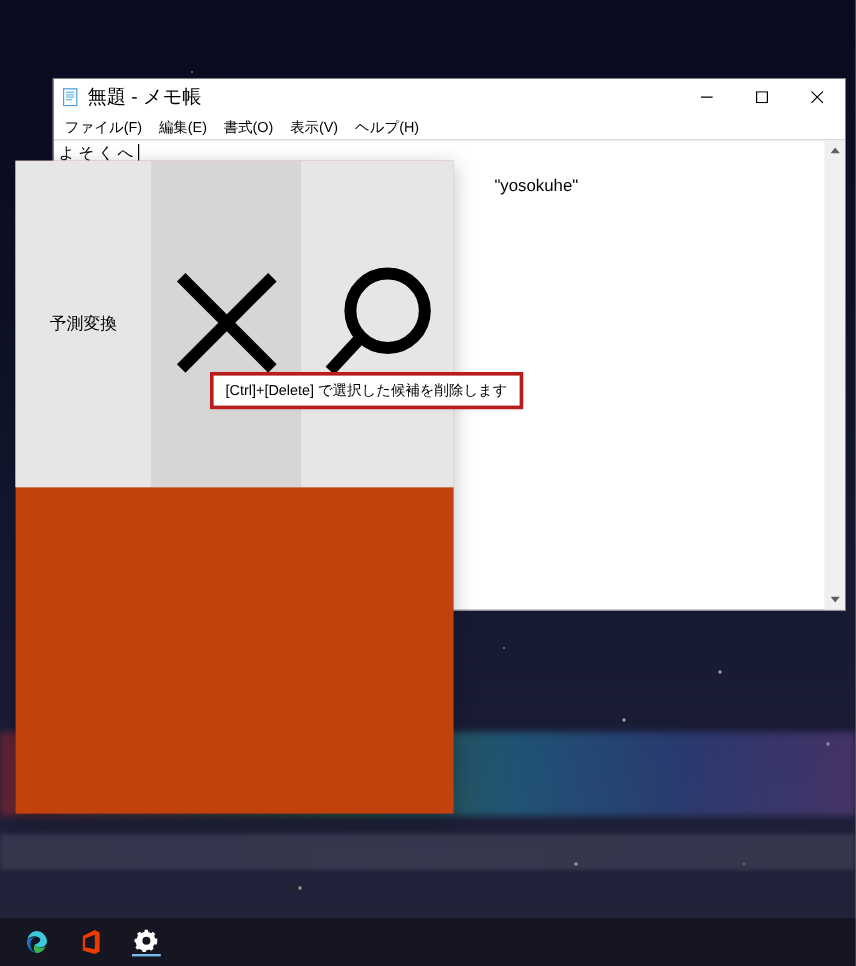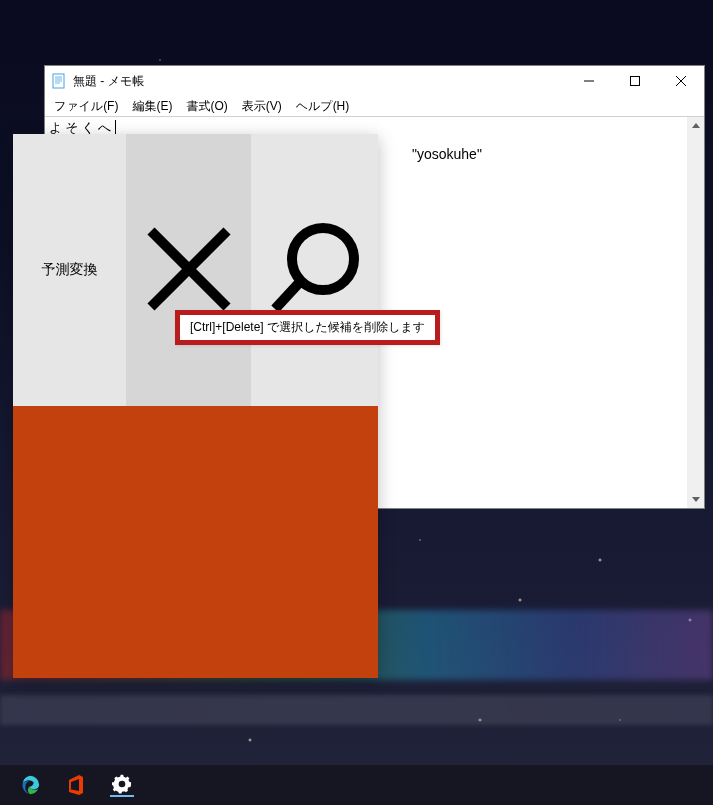--- a/index.html
+++ b/index.html
@@ -72,21 +72,21 @@
       display: flex;
       align-items: center;
       padding-left: 6px;
       background: #fff;
     }
     .titlebar-icon {
       width: 16px; height: 16px;
       margin-right: 6px;
     }
     .notepad-icon-svg { width: 16px; height: 16px; }
-    .title-text { flex: 1; font-size: 12px; }
+    .title-text { flex: 1; font-size: 16px; }
     .window-controls { display: flex; }
     .win-btn {
       width: 46px; height: 30px;
       display: flex;
       align-items: center;
       justify-content: center;
       font-size: 10px;
     }
     .menubar {
       height: 20px;
@@ -176,21 +176,21 @@
     .big-icon { width: 100px; height: 100px; }
     .ime-row-spacer { flex: 1; }
     .ime-roman-row {
       padding: 12px 34px 36px;
       font-size: 14px;
     }
     .tooltip {
       position: absolute;
       left: 175px; top: 310px;
       background: #fff;
-      border: 5px solid #b91c1c;
+      border: 3px solid #b91c1c;
       padding: 4px 10px;
       font-size: 12px;
       box-shadow: 1px 1px 3px rgba(0,0,0,0.1);
       white-space: nowrap;
     }
 
     
     .taskbar {
       position: absolute;
       left: 0; right: 0; bottom: 0;

